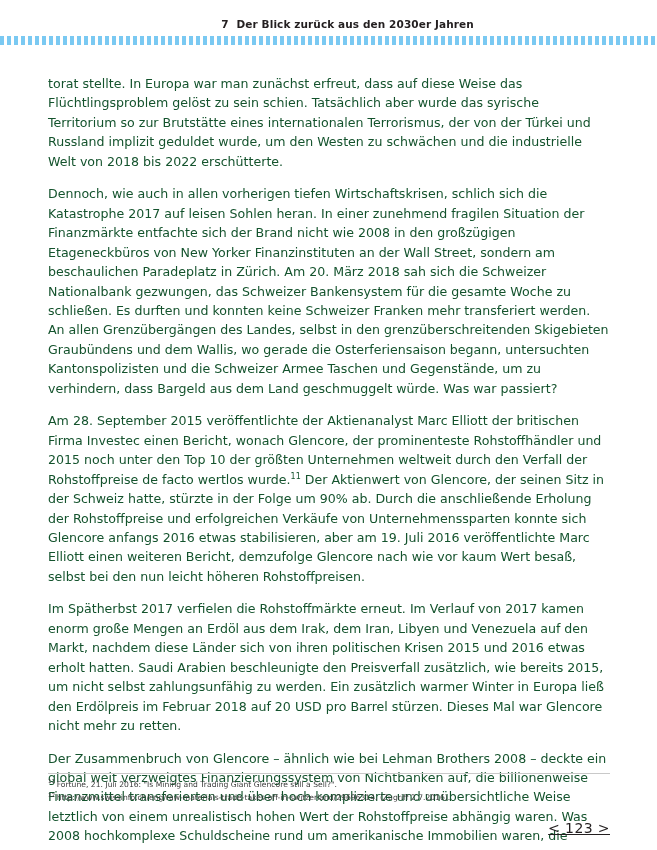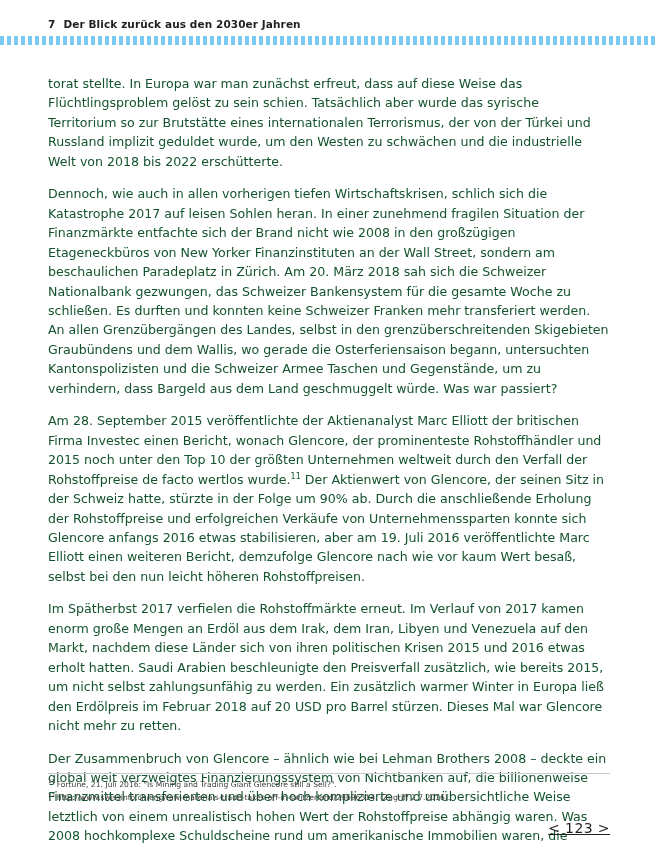--- a/index.html
+++ b/index.html
@@ -23,21 +23,21 @@
     height: 850px;
     box-sizing: border-box;
   }
 
   
   .running-head {
     position: absolute;
     top: 18px;
     left: 48px;
     right: 10px;
-    text-align: left;
+    text-align: center;
     font-size: 10.5px;
     font-weight: 700;
     letter-spacing: 0.1px;
     color: #231f20;
     white-space: nowrap;
   }
   .running-head .chap-num {
     margin-right: 8px;
   }
 

